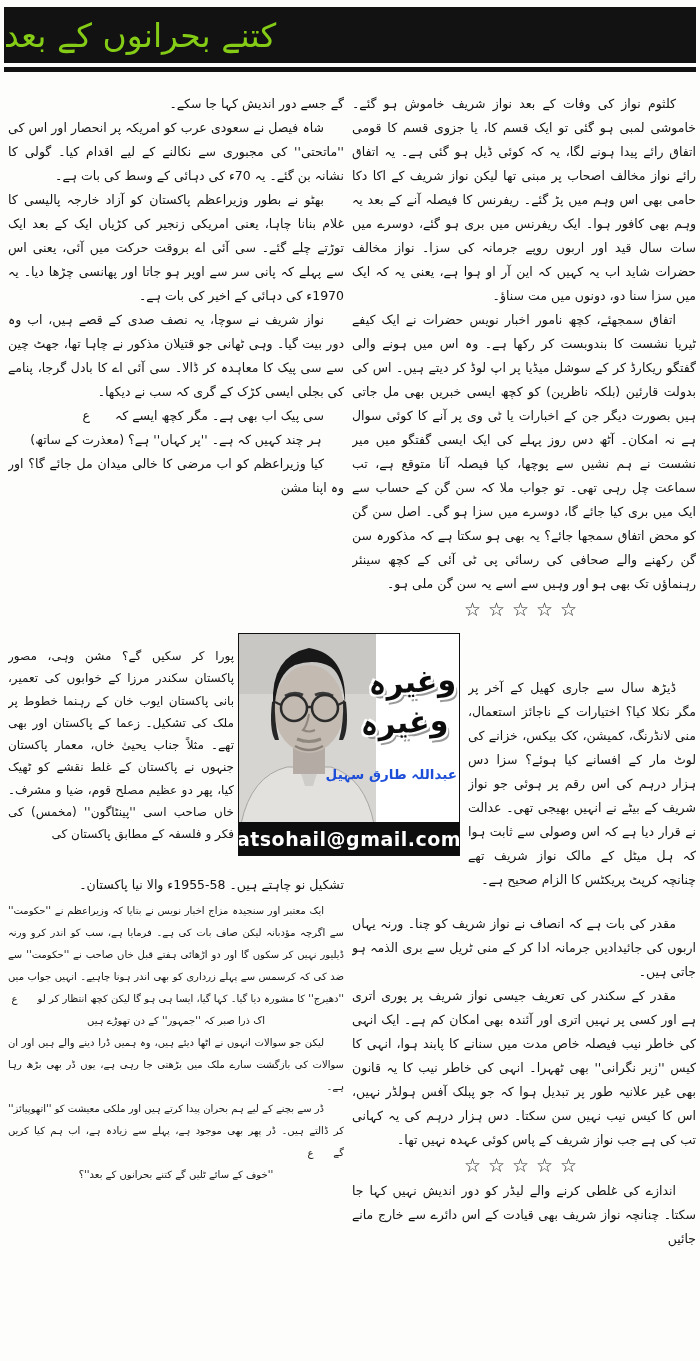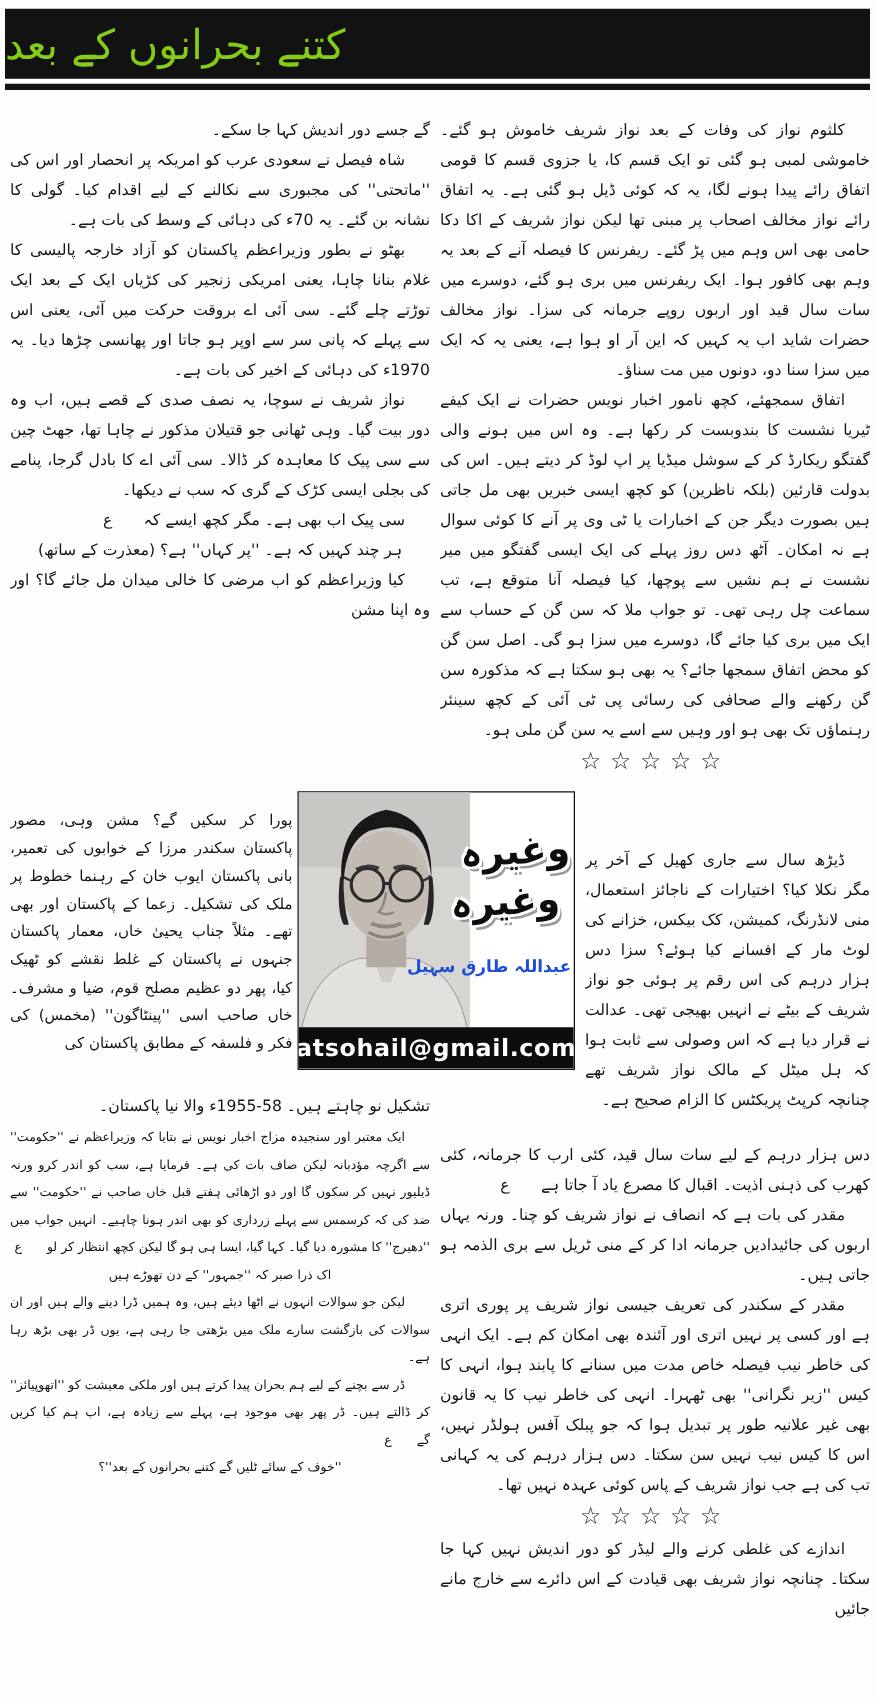--- a/index.html
+++ b/index.html
@@ -94,21 +94,20 @@
     <p>کلثوم نواز کی وفات کے بعد نواز شریف خاموش ہو گئے۔ خاموشی لمبی ہو گئی تو ایک قسم کا، یا جزوی قسم کا قومی اتفاق رائے پیدا ہونے لگا، یہ کہ کوئی ڈیل ہو گئی ہے۔ یہ اتفاق رائے نواز مخالف اصحاب پر مبنی تھا لیکن نواز شریف کے اکا دکا حامی بھی اس وہم میں پڑ گئے۔ ریفرنس کا فیصلہ آنے کے بعد یہ وہم بھی کافور ہوا۔ ایک ریفرنس میں بری ہو گئے، دوسرے میں سات سال قید اور اربوں روپے جرمانہ کی سزا۔ نواز مخالف حضرات شاید اب یہ کہیں کہ این آر او ہوا ہے، یعنی یہ کہ ایک میں سزا سنا دو، دونوں میں مت سناؤ۔</p>
     <p>اتفاق سمجھئے، کچھ نامور اخبار نویس حضرات نے ایک کیفے ٹیریا نشست کا بندوبست کر رکھا ہے۔ وہ اس میں ہونے والی گفتگو ریکارڈ کر کے سوشل میڈیا پر اپ لوڈ کر دیتے ہیں۔ اس کی بدولت قارئین (بلکہ ناظرین) کو کچھ ایسی خبریں بھی مل جاتی ہیں بصورت دیگر جن کے اخبارات یا ٹی وی پر آنے کا کوئی سوال ہے نہ امکان۔ آٹھ دس روز پہلے کی ایک ایسی گفتگو میں میر نشست نے ہم نشیں سے پوچھا، کیا فیصلہ آنا متوقع ہے، تب سماعت چل رہی تھی۔ تو جواب ملا کہ سن گن کے حساب سے ایک میں بری کیا جائے گا، دوسرے میں سزا ہو گی۔ اصل سن گن کو محض اتفاق سمجھا جائے؟ یہ بھی ہو سکتا ہے کہ مذکورہ سن گن رکھنے والے صحافی کی رسائی پی ٹی آئی کے کچھ سینئر رہنماؤں تک بھی ہو اور وہیں سے اسے یہ سن گن ملی ہو۔</p>
     <div class="stars">☆☆☆☆☆</div>
   </div>
 
   <div class="sect" id="sect-r-mid">
     <p>ڈیڑھ سال سے جاری کھیل کے آخر پر مگر نکلا کیا؟ اختیارات کے ناجائز استعمال، منی لانڈرنگ، کمیشن، کک بیکس، خزانے کی لوٹ مار کے افسانے کیا ہوئے؟ سزا دس ہزار درہم کی اس رقم پر ہوئی جو نواز شریف کے بیٹے نے انہیں بھیجی تھی۔ عدالت نے قرار دیا ہے کہ اس وصولی سے ثابت ہوا کہ ہل میٹل کے مالک نواز شریف تھے چنانچہ کرپٹ پریکٹس کا الزام صحیح ہے۔</p>
   </div>
 
   <div class="sect" id="sect-r-bot">
-    <p class="cont">دس ہزار درہم کے لیے سات سال قید، کئی ارب کا جرمانہ، کئی کھرب کی ذہنی اذیت۔ اقبال کا مصرع یاد آ جاتا ہے  ع</p>
     <p>مقدر کی بات ہے کہ انصاف نے نواز شریف کو چنا۔ ورنہ یہاں اربوں کی جائیدادیں جرمانہ ادا کر کے منی ٹریل سے بری الذمہ ہو جاتی ہیں۔</p>
     <p>مقدر کے سکندر کی تعریف جیسی نواز شریف پر پوری اتری ہے اور کسی پر نہیں اتری اور آئندہ بھی امکان کم ہے۔ ایک انہی کی خاطر نیب فیصلہ خاص مدت میں سنانے کا پابند ہوا، انہی کا کیس ''زیر نگرانی'' بھی ٹھہرا۔ انہی کی خاطر نیب کا یہ قانون بھی غیر علانیہ طور پر تبدیل ہوا کہ جو پبلک آفس ہولڈر نہیں، اس کا کیس نیب نہیں سن سکتا۔ دس ہزار درہم کی یہ کہانی تب کی ہے جب نواز شریف کے پاس کوئی عہدہ نہیں تھا۔</p>
     <div class="stars">☆☆☆☆☆</div>
     <p>اندازے کی غلطی کرنے والے لیڈر کو دور اندیش نہیں کہا جا سکتا۔ چنانچہ نواز شریف بھی قیادت کے اس دائرے سے خارج مانے جائیں</p>
   </div>
 
   <div class="sect" id="sect-l-top">
     <p class="cont">گے جسے دور اندیش کہا جا سکے۔</p>
     <p>شاہ فیصل نے سعودی عرب کو امریکہ پر انحصار اور اس کی ''ماتحتی'' کی مجبوری سے نکالنے کے لیے اقدام کیا۔ گولی کا نشانہ بن گئے۔ یہ 70ء کی دہائی کے وسط کی بات ہے۔</p>
     <p>بھٹو نے بطور وزیراعظم پاکستان کو آزاد خارجہ پالیسی کا غلام بنانا چاہا، یعنی امریکی زنجیر کی کڑیاں ایک کے بعد ایک توڑتے چلے گئے۔ سی آئی اے بروقت حرکت میں آئی، یعنی اس سے پہلے کہ پانی سر سے اوپر ہو جاتا اور پھانسی چڑھا دیا۔ یہ 1970ء کی دہائی کے اخیر کی بات ہے۔</p>

